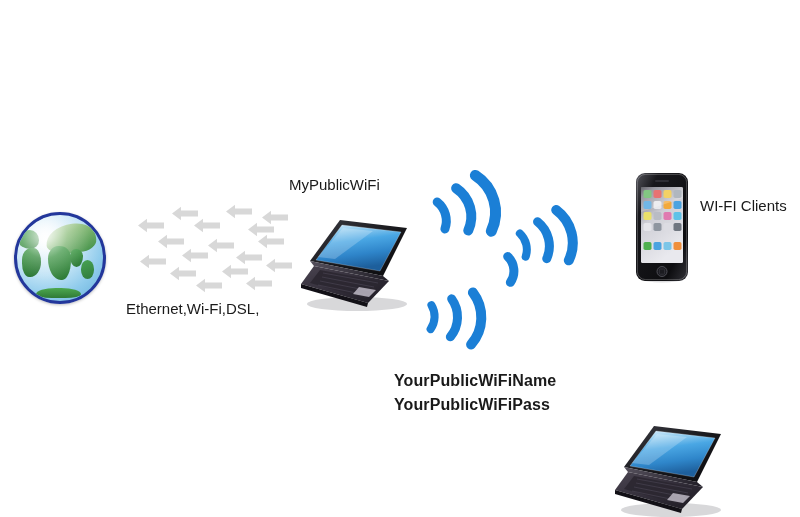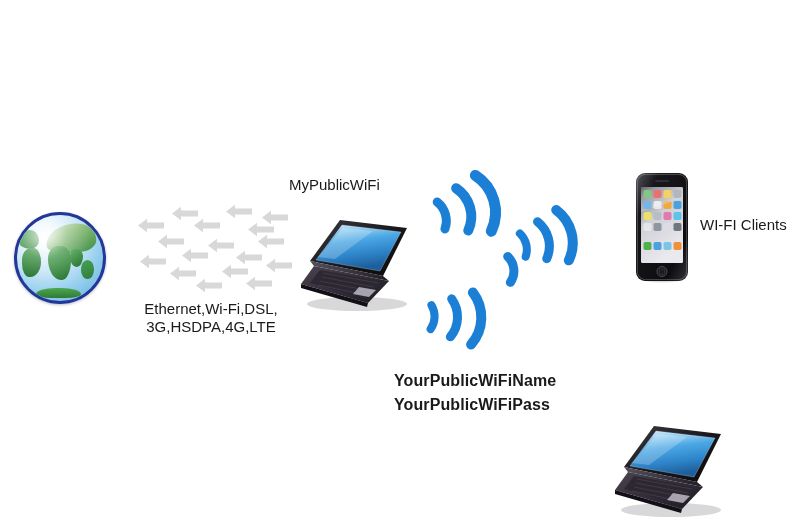--- a/index.html
+++ b/index.html
@@ -24,21 +24,21 @@
   
   .label {
     position: absolute;
     color: #1a1a1a;
     font-family: "Liberation Sans", sans-serif;
     white-space: nowrap;
     line-height: 1.18;
   }
   .label-regular { font-size: 15px; font-weight: 400; }
   .label-bold    { font-size: 16px; font-weight: 700; letter-spacing: .1px; }
-  .label-multi   { font-size: 15px; font-weight: 400; text-align: center; }
+  .label-multi   { font-size: 15px; font-weight: 400; }
 
   
   .globe-wrap { width: 92px; height: 92px; }
   .globe {
     width: 92px; height: 92px;
     border-radius: 50%;
     background:
       radial-gradient(circle at 34% 28%, #ffffff 0%, #e8f4fb 16%, #bfe2f5 44%, #8fcbec 68%, #63aed8 100%);
     border: 3px solid #23379b;
     box-sizing: border-box;
@@ -222,21 +222,20 @@
       </div>
       <div class="arrow" style="left: 110px; top: 72px;">
         <svg viewBox="0 0 26 15">
           <path d="M0 7.5 L9 0.8 L9 4.6 L26 4.6 L26 10.4 L9 10.4 L9 14.2 Z" fill="#d8d8d8"></path>
         </svg>
       </div>
     </div>
 
   <div class="label label-multi" style="left:126px; top:300px; width:170px;">
     <div>Ethernet,Wi-Fi,DSL,</div>
-    <div>3G,HSDPA,4G,LTE</div>
   </div>
 
   <div class="label label-regular" style="left:289px; top:176px;">MyPublicWiFi</div>
 
   <div class="node laptop" style="left:299px; top:214px; width:114px; height:100px;">
     <svg viewBox="0 0 114 100">
       <defs>
         <linearGradient id="scr1" x1="0" y1="0" x2="0.25" y2="1">
           <stop offset="0%" stop-color="#dfeefb"></stop>
           <stop offset="16%" stop-color="#9fd3f2"></stop>
@@ -378,21 +377,21 @@
         <rect x="39.5" y="70" width="8" height="8" rx="1.8" fill="#f0903c"></rect>
       </g>
 
       <polygon points="7,15 49,15 49,26 7,40" fill="rgba(255,255,255,.22)"></polygon>
 
       <circle cx="28" cy="99.5" r="5" fill="#1b1b20" stroke="#52525a" stroke-width="0.9"></circle>
       <rect x="25.4" y="97" width="5.2" height="5.2" rx="1" fill="none" stroke="#3a3a42" stroke-width="0.7"></rect>
     </svg>
   </div>
 
-  <div class="label label-regular" style="left:700px; top:216px;">WI-FI Clients</div>
+  <div class="label label-regular" style="left:700px; top:197px;">WI-FI Clients</div>
 
   <div class="node laptop" style="left:613px; top:208px; width:114px; height:100px;">
     <svg viewBox="0 0 114 100">
       <defs>
         <linearGradient id="scr2" x1="0" y1="0" x2="0.25" y2="1">
           <stop offset="0%" stop-color="#e4f1fc"></stop>
           <stop offset="18%" stop-color="#a5d6f3"></stop>
           <stop offset="44%" stop-color="#4aa7e4"></stop>
           <stop offset="74%" stop-color="#2f86ca"></stop>
           <stop offset="100%" stop-color="#1e609d"></stop>

